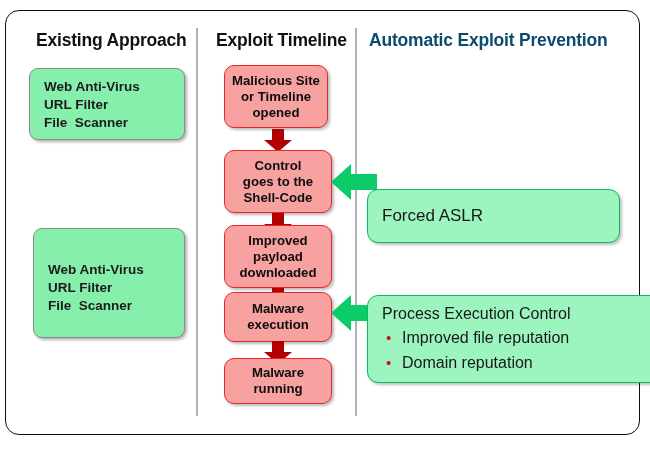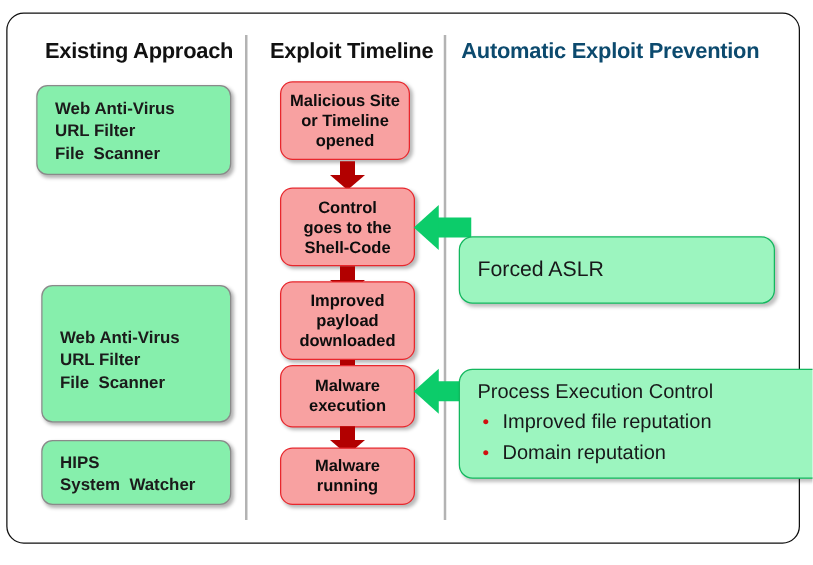--- a/index.html
+++ b/index.html
@@ -238,24 +238,20 @@
     <span class="ln">URL Filter</span>
     <span class="ln">File  Scanner</span>
   </div>
 
   <div class="grey-box" id="grey-box-2">
     <span class="ln">Web Anti-Virus</span>
     <span class="ln">URL Filter</span>
     <span class="ln">File  Scanner</span>
   </div>
 
-  <div class="grey-box" id="grey-box-3">
-    <span class="ln">HIPS</span>
-    <span class="ln">System  Watcher</span>
-  </div>
 
   <div class="pink-box" id="pink-box-1">
     <span class="ln">Malicious Site</span>
     <span class="ln">or Timeline</span>
     <span class="ln">opened</span>
   </div>
 
   <div class="down-arrow" id="arrow-1">
     <div class="shaft"></div>
     <div class="head"></div>

